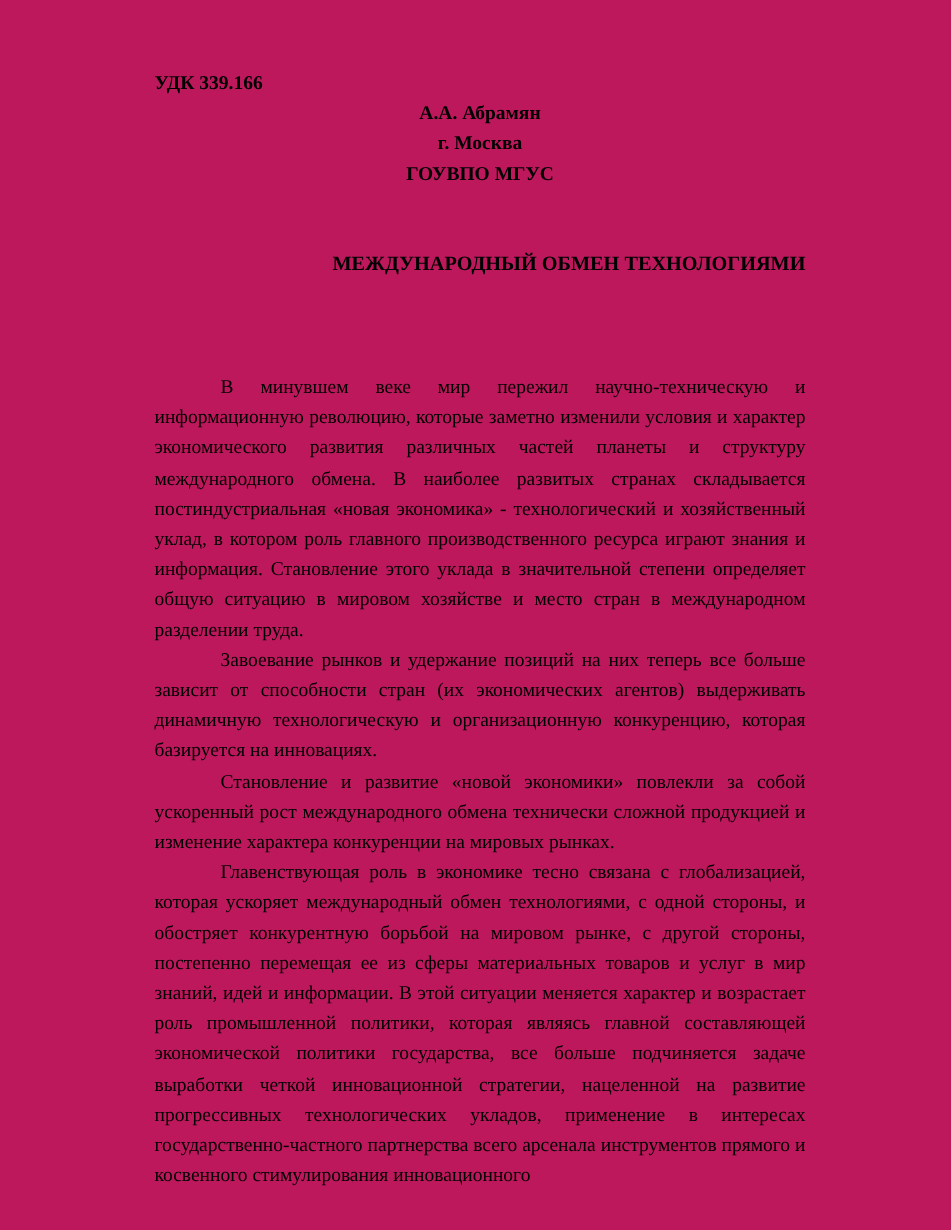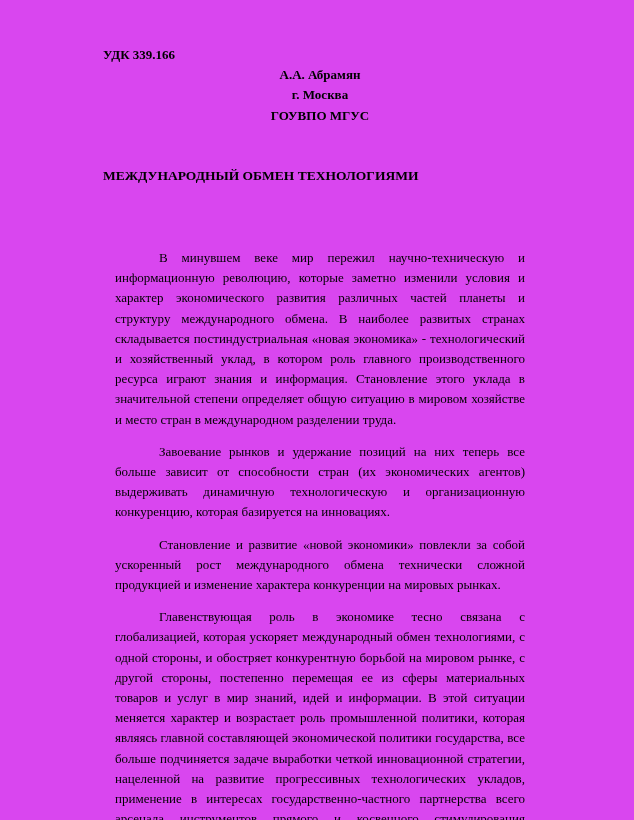--- a/index.html
+++ b/index.html
@@ -6,52 +6,52 @@
     margin: 0;
     padding: 0;
     background: #ffffff;
   }
   .page {
     position: relative;
     width: 634px;
     height: 820px;
     box-sizing: border-box;
     padding: 45px 97px 0 103px;
-    background: #d946ef;
+    background: #be185d;
     color: #000000;
     font-family: "Liberation Serif", "DejaVu Serif", serif;
     font-size: 13px;
     line-height: 20.2px;
     overflow: hidden;
   }
   .udc {
     font-weight: bold;
     text-align: left;
     white-space: nowrap;
   }
   .author-block {
     text-align: center;
     font-weight: bold;
   }
   .author-block div {
     line-height: 20.2px;
   }
   .title {
     margin: 40px 0 0 0;
-    text-align: left;
+    text-align: right;
     font-weight: bold;
     font-size: 13.5px;
     line-height: 20.2px;
   }
   .body {
     margin-top: 62px;
     text-align: justify;
   }
   .body p {
-    margin: 12px;
+    margin: 0;
     text-indent: 44px;
     text-align: justify;
   }
 </style>
 </head>
 <body>
 
 <div class="page">
 
   <div class="udc">УДК 339.166</div>

